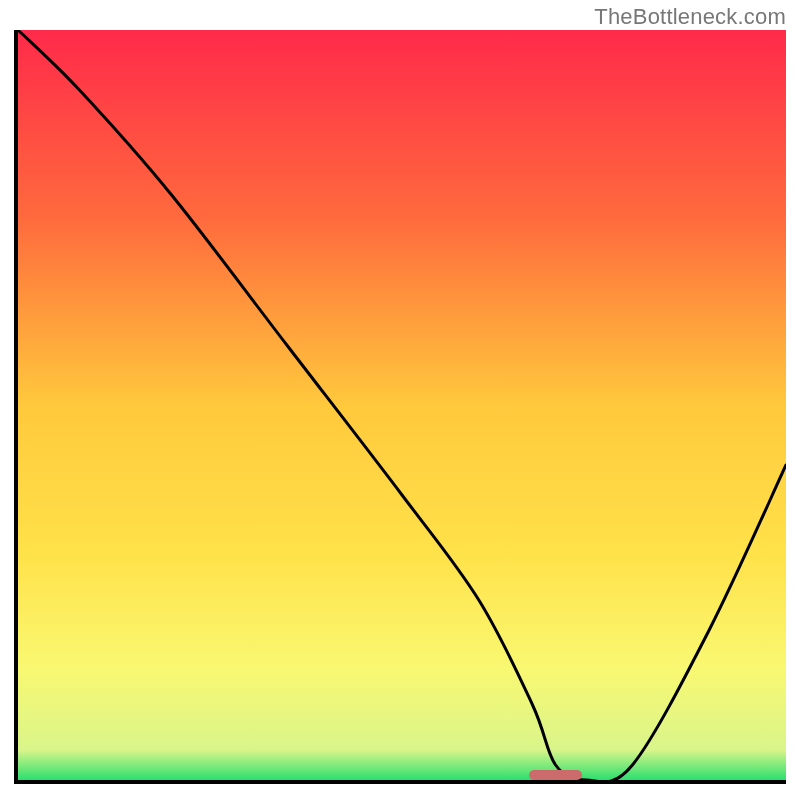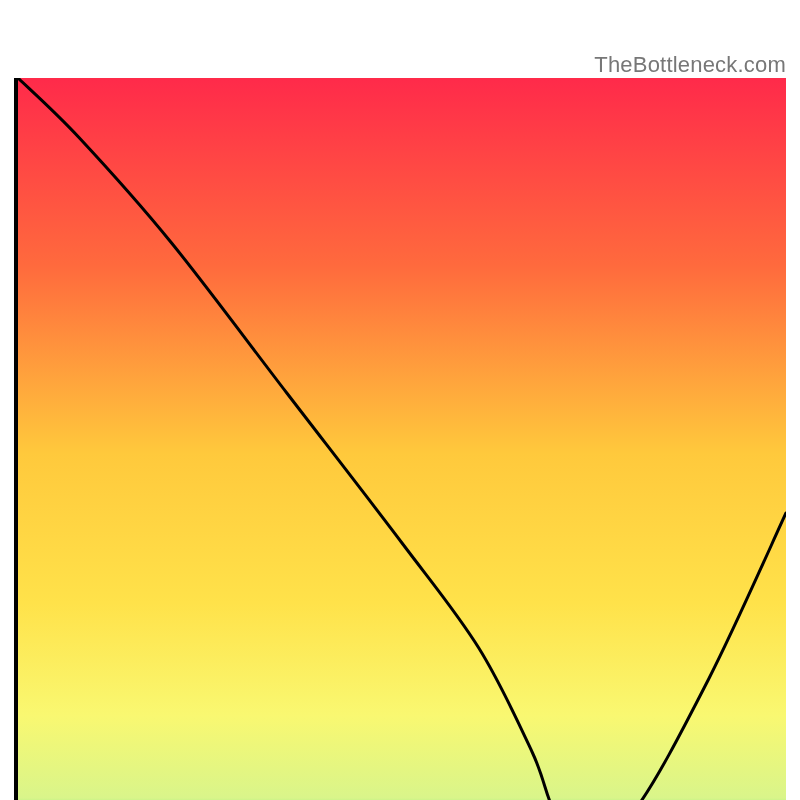--- a/index.html
+++ b/index.html
@@ -8,21 +8,20 @@
     width: 800px;
     height: 800px;
     background: #fff;
     font-family: Arial, Helvetica, sans-serif;
     overflow: hidden;
   }
   .wrap {
     position: relative;
     width: 800px;
     height: 630px;
-    margin-top: 48px;
   }
   .watermark {
     position: absolute;
     top: 4px;
     right: 14px;
     color: #777;
     font-size: 22px;
     letter-spacing: 0.2px;
     font-weight: 400;
   }

